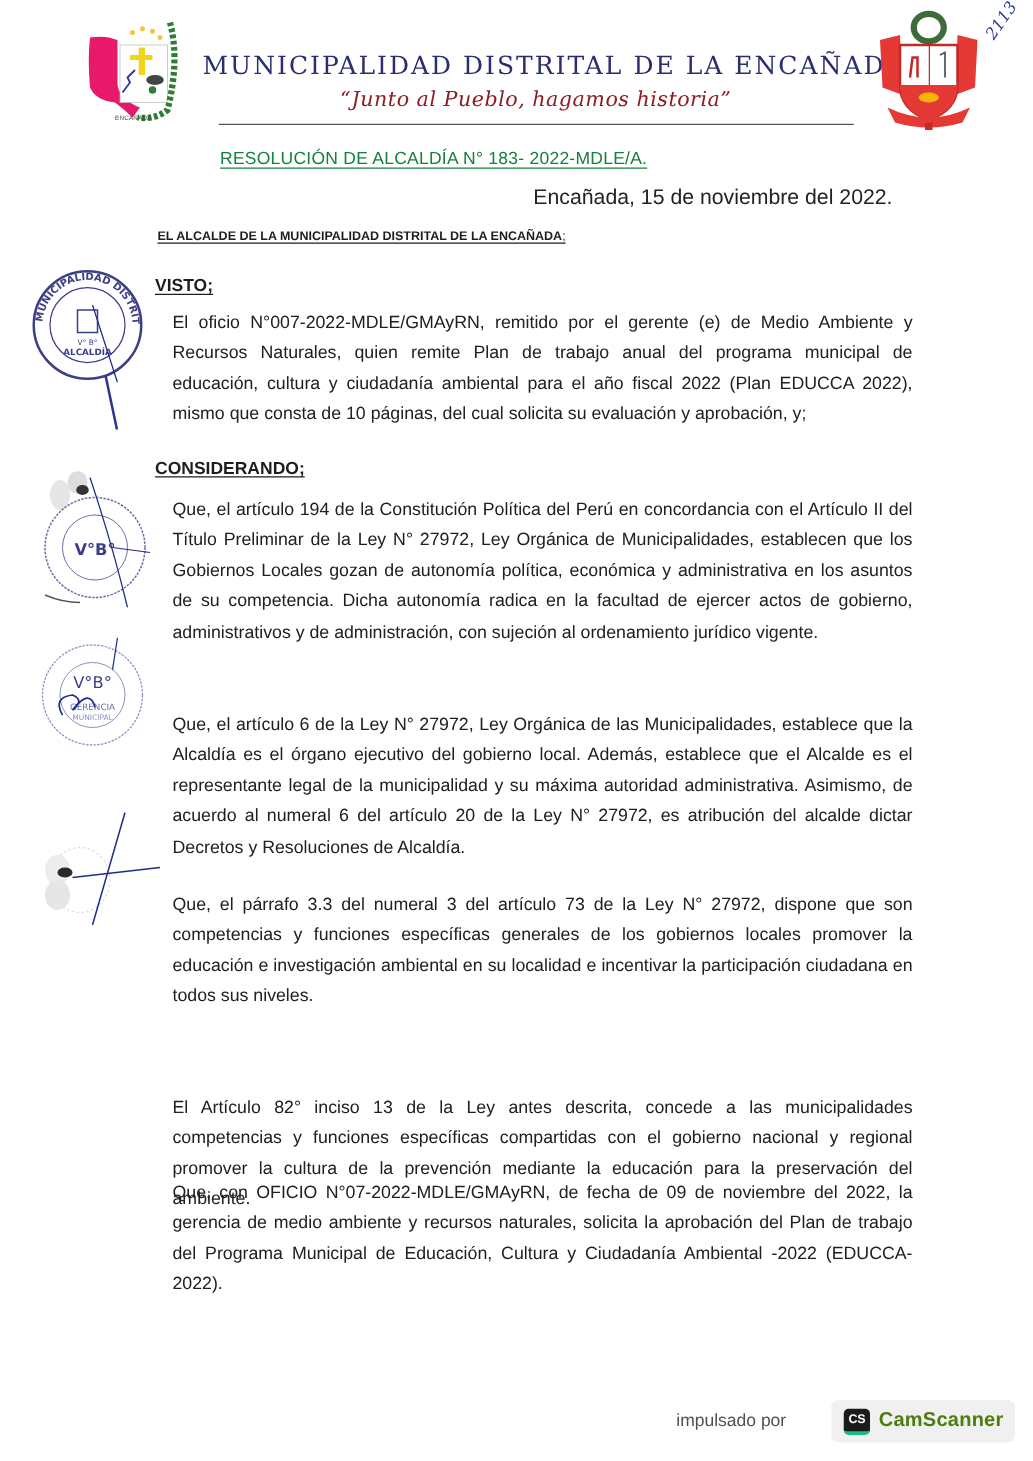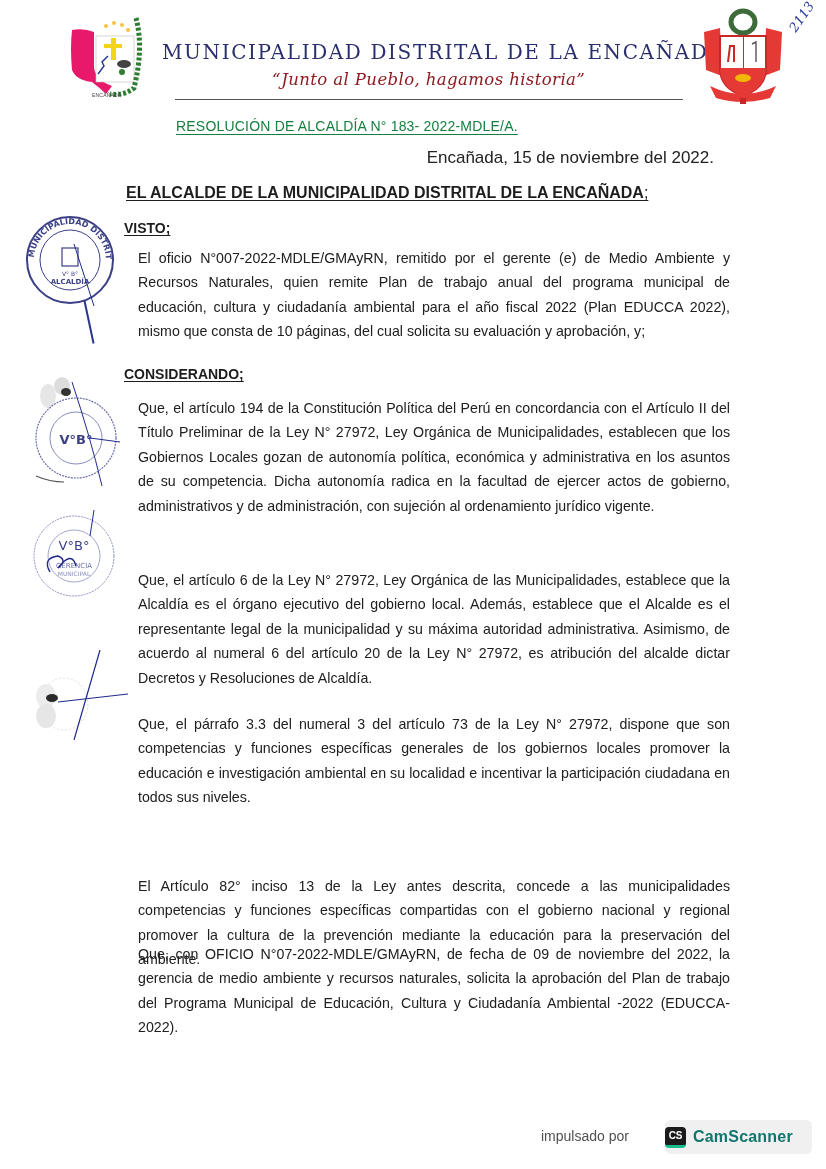--- a/index.html
+++ b/index.html
@@ -25,21 +25,21 @@
   .margin-note { left: 786px; top: 4px; font-family: "DejaVu Serif", serif; font-style: italic;
     font-size: 13px; color: #2b3aa0; transform: rotate(-55deg); transform-origin: left top; top: 26px; }
 
   
   .title {
     left: 176px; top: 118px; font-weight: normal; font-size: 14px; letter-spacing: .2px;
     text-decoration: underline; text-underline-offset: 3px; white-space: nowrap; color: #15803d;
   }
   .date { right: 112px; top: 148px; font-size: 17px; white-space: nowrap; color: #222; }
   .addressee {
-    left: 126px; top: 184px; font-weight: bold; font-size: 16px; text-decoration: underline;
+    left: 126px; top: 184px; font-weight: bold; font-size: 10px; text-decoration: underline;
     text-underline-offset: 2px; white-space: nowrap; color: #1d1d1d;
   }
 
   .section-head {
     font-weight: bold; font-size: 14px; text-decoration: underline; text-underline-offset: 2px; color: #1d1d1d;
   }
   .para {
     left: 138px; width: 592px; font-size: 14.2px; line-height: 24.4px; text-align: justify;
     text-align-last: left; color: #202020;
   }
@@ -47,25 +47,25 @@
   
   .stamp { color: #3b3f86; }
 
   
   .powered { left: 541px; top: 1128px; font-size: 14px; color: #505050; white-space: nowrap; }
   .cs-badge {
     left: 665px; top: 1120px; width: 147px; height: 34px; background: #f0f0f0; border-radius: 6px;
     display: flex; align-items: center;
   }
   .cs-icon {
-    width: 21px; height: 21px; background: #1b1b1b; border-radius: 4px;
+    margin-left: 10px; width: 21px; height: 21px; background: #1b1b1b; border-radius: 4px;
     color: #fff; font-size: 10px; font-weight: bold; display: flex; align-items: center;
     justify-content: center; border-bottom: 3px solid #19bc8c; box-sizing: border-box; letter-spacing: -.3px;
   }
-  .cs-name { margin-left: 7px; font-size: 16px; color: #0f766e; font-weight: bold; letter-spacing: .2px; }
+  .cs-name { margin-left: 7px; font-size: 16px; color: #4d7c0f; font-weight: bold; letter-spacing: .2px; }
 </style>
 </head>
 <body>
 
 <div class="abs logo-left">
   <svg width="96" height="92" viewBox="0 0 96 92">
     <path d="M6 22 Q4 40 6 62 Q10 72 26 74 Q34 80 40 86 L46 78 Q30 72 28 60 L28 24 Q18 20 6 22Z" fill="#e8196b"></path>
     <rect x="30" y="28" width="38" height="46" fill="#fff" stroke="#bbb" stroke-width="0.6"></rect>
     <rect x="45" y="30" width="5" height="22" fill="#f2d41b"></rect>
     <rect x="38" y="36" width="18" height="4" fill="#f2d41b"></rect>

